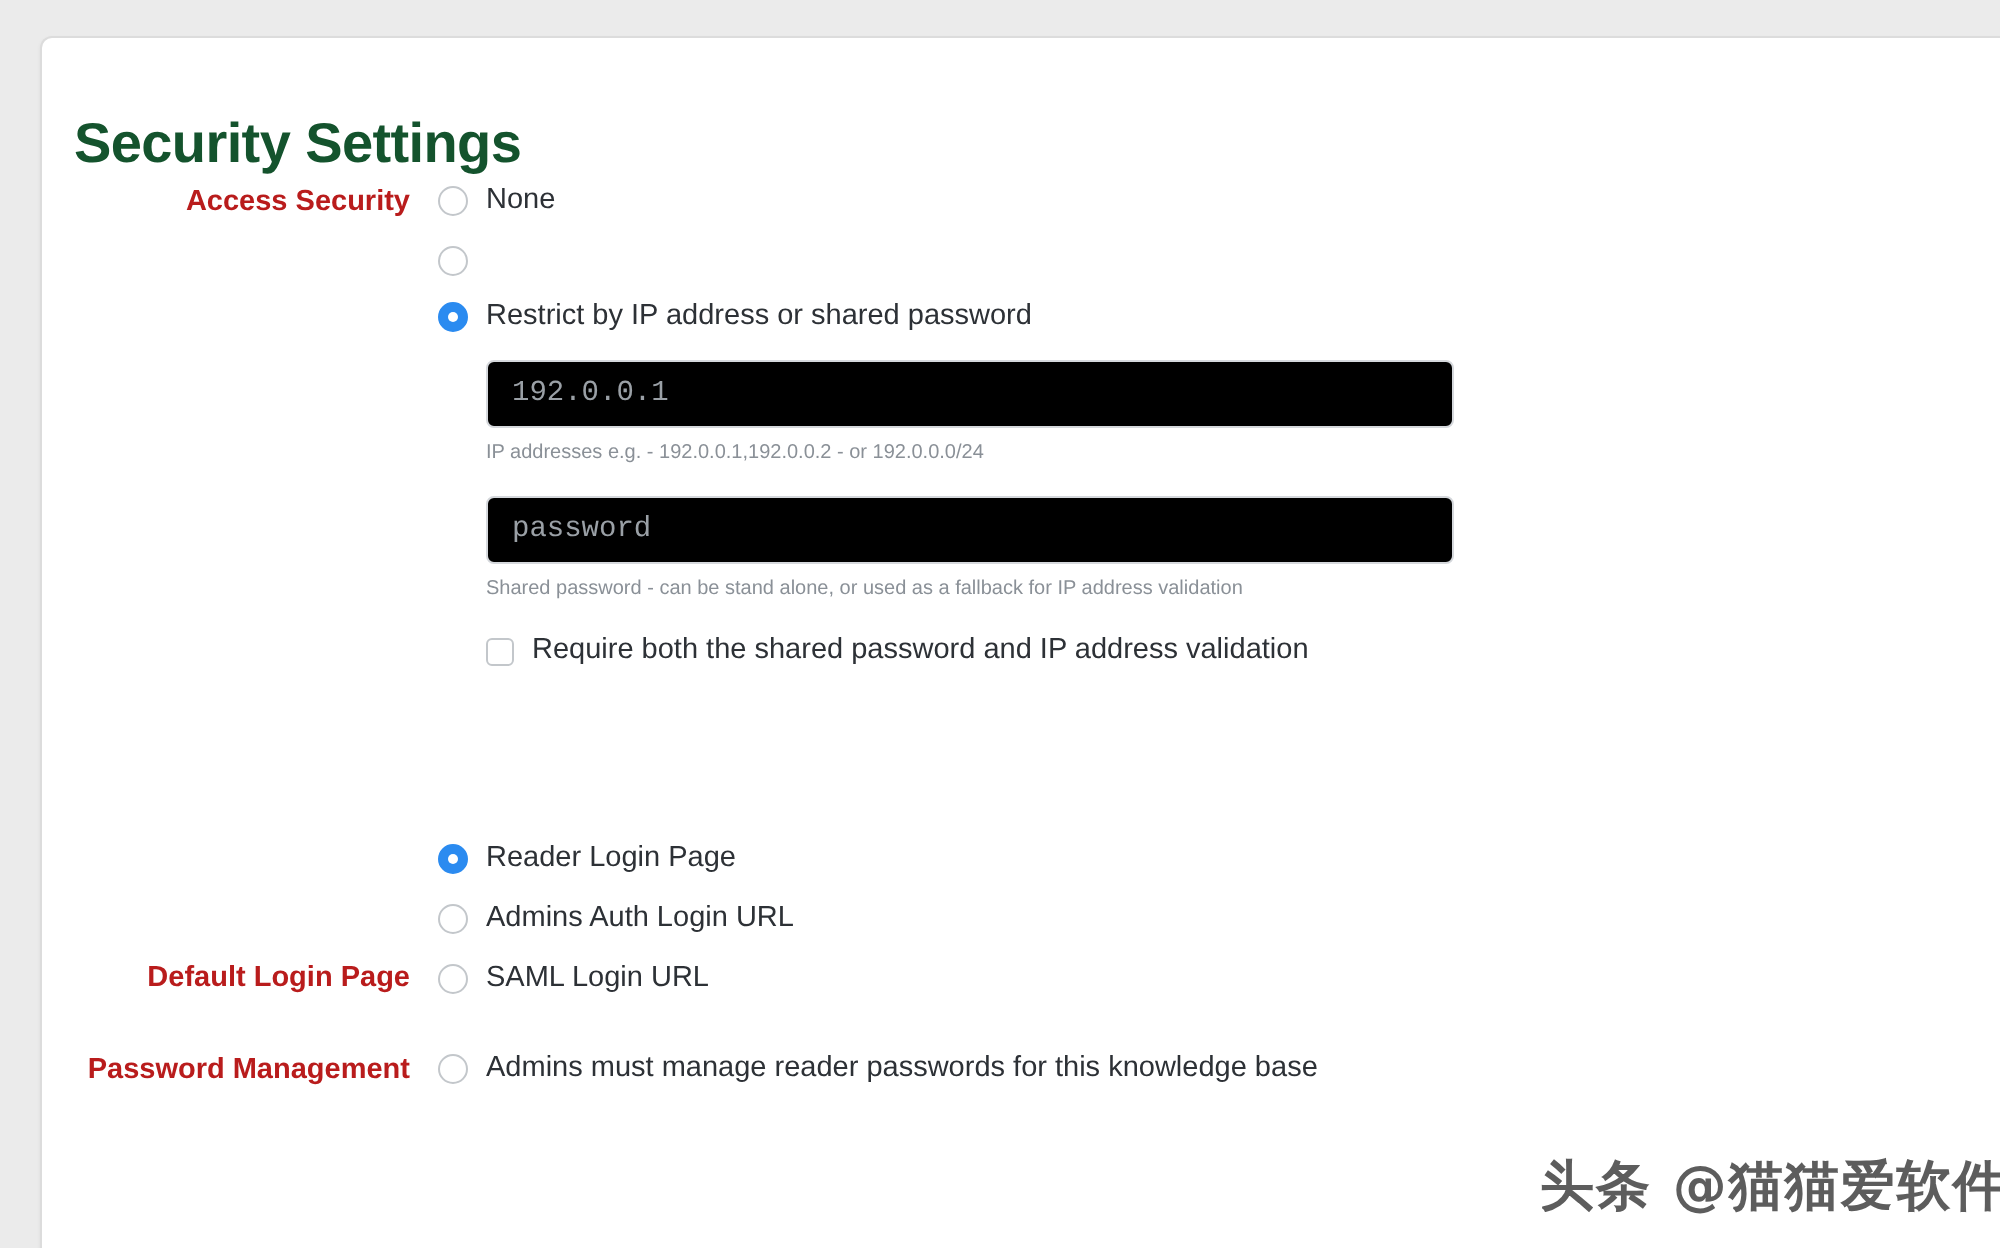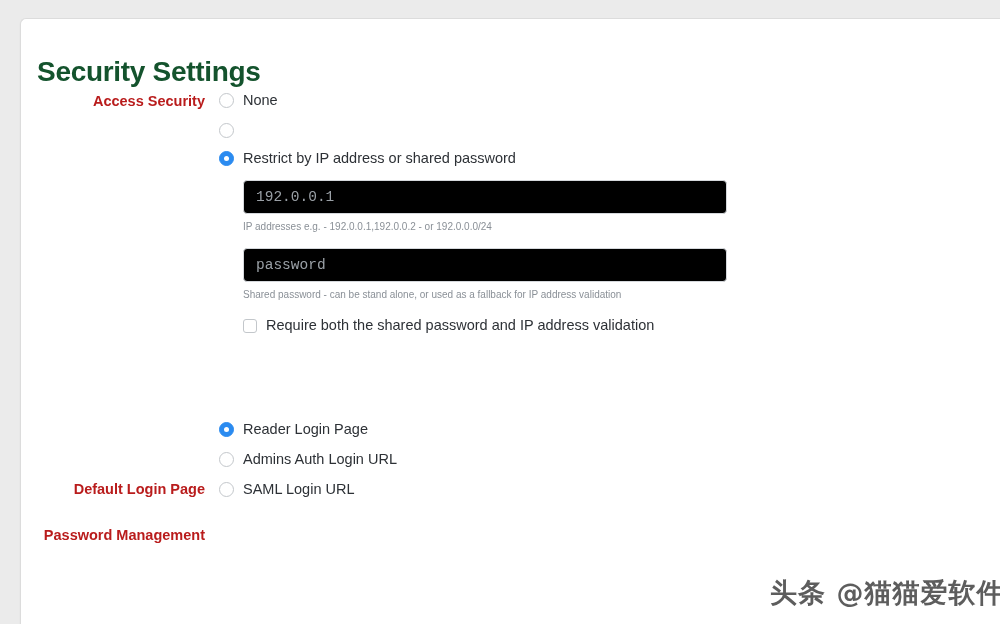--- a/index.html
+++ b/index.html
@@ -231,18 +231,22 @@
         <span class="radio"></span>
         <span class="opt-label">SAML Login URL</span>
       </div>
     </div>
   </div>
 
   <div class="form-row" style="left:0px; top:506px;">
     <div class="field-label">Password Management</div>
 
     <div class="options">
+      <div class="opt">
+        <span class="radio"></span>
+        <span class="opt-label">Admins must manage reader passwords for this knowledge base</span>
+      </div>
     </div>
   </div>
 
 </div>
 
 <div id="watermark">头条 @猫猫爱软件</div>
 
 </body></html>

